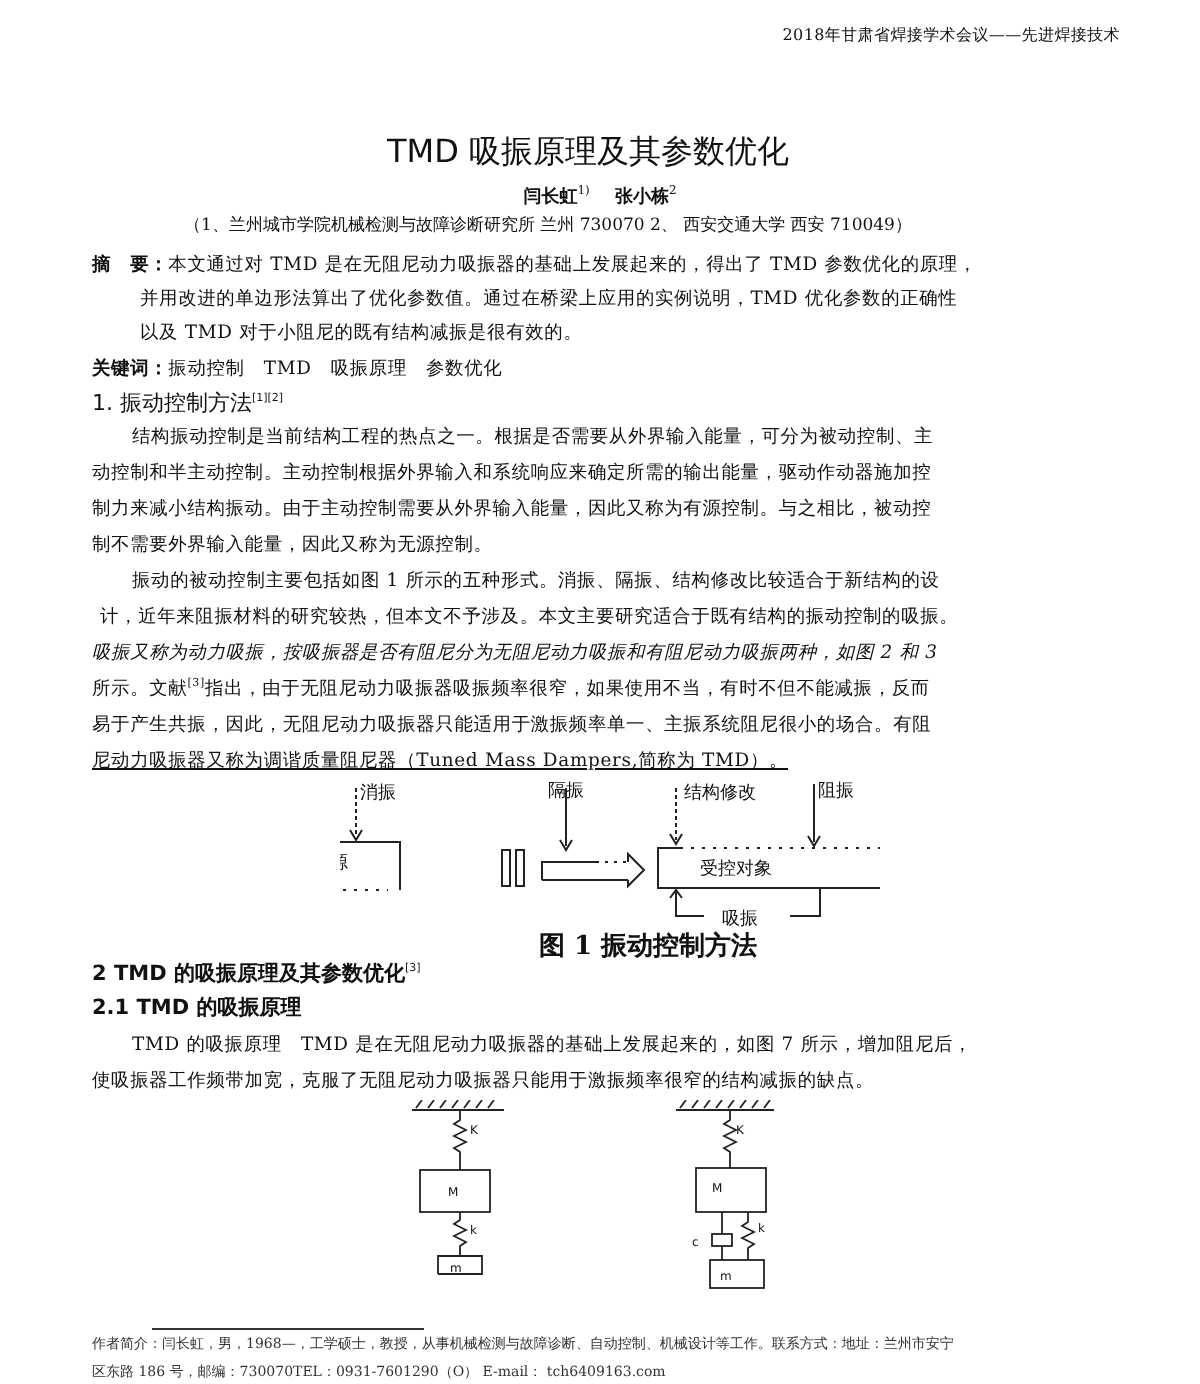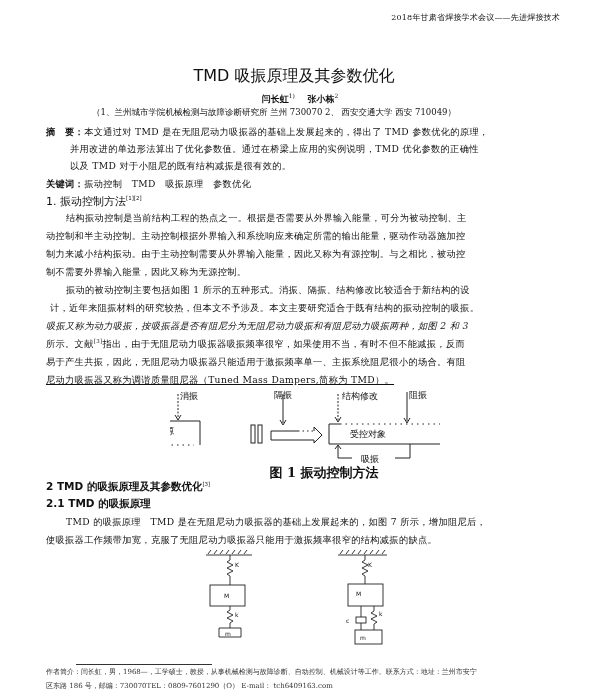--- a/index.html
+++ b/index.html
@@ -143,13 +143,13 @@
     <text x="168" y="17">K</text>
     <text x="156" y="46">M</text>
     <text x="146" y="73">c</text>
     <text x="179" y="66">k</text>
     <text x="160" y="90">m</text>
   </g>
 </svg>
 
 <div class="abs" style="top:664px;left:76px;width:136px;border-top:1px solid #333;"></div>
 <div class="abs fn" style="top:667px;left:46px;">作者简介：闫长虹，男，1968—，工学硕士，教授，从事机械检测与故障诊断、自动控制、机械设计等工作。联系方式：地址：兰州市安宁</div>
-<div class="abs fn" style="top:681px;left:46px;">区东路 186 号，邮编：730070TEL：0809-7601290（O）      E-mail：  tch6409163.com</div>
+<div class="abs fn" style="top:681px;left:46px;">区东路 186 号，邮编：730070TEL：0931-7601290（O）      E-mail：  tch6409163.com</div>
 
 </body></html>

